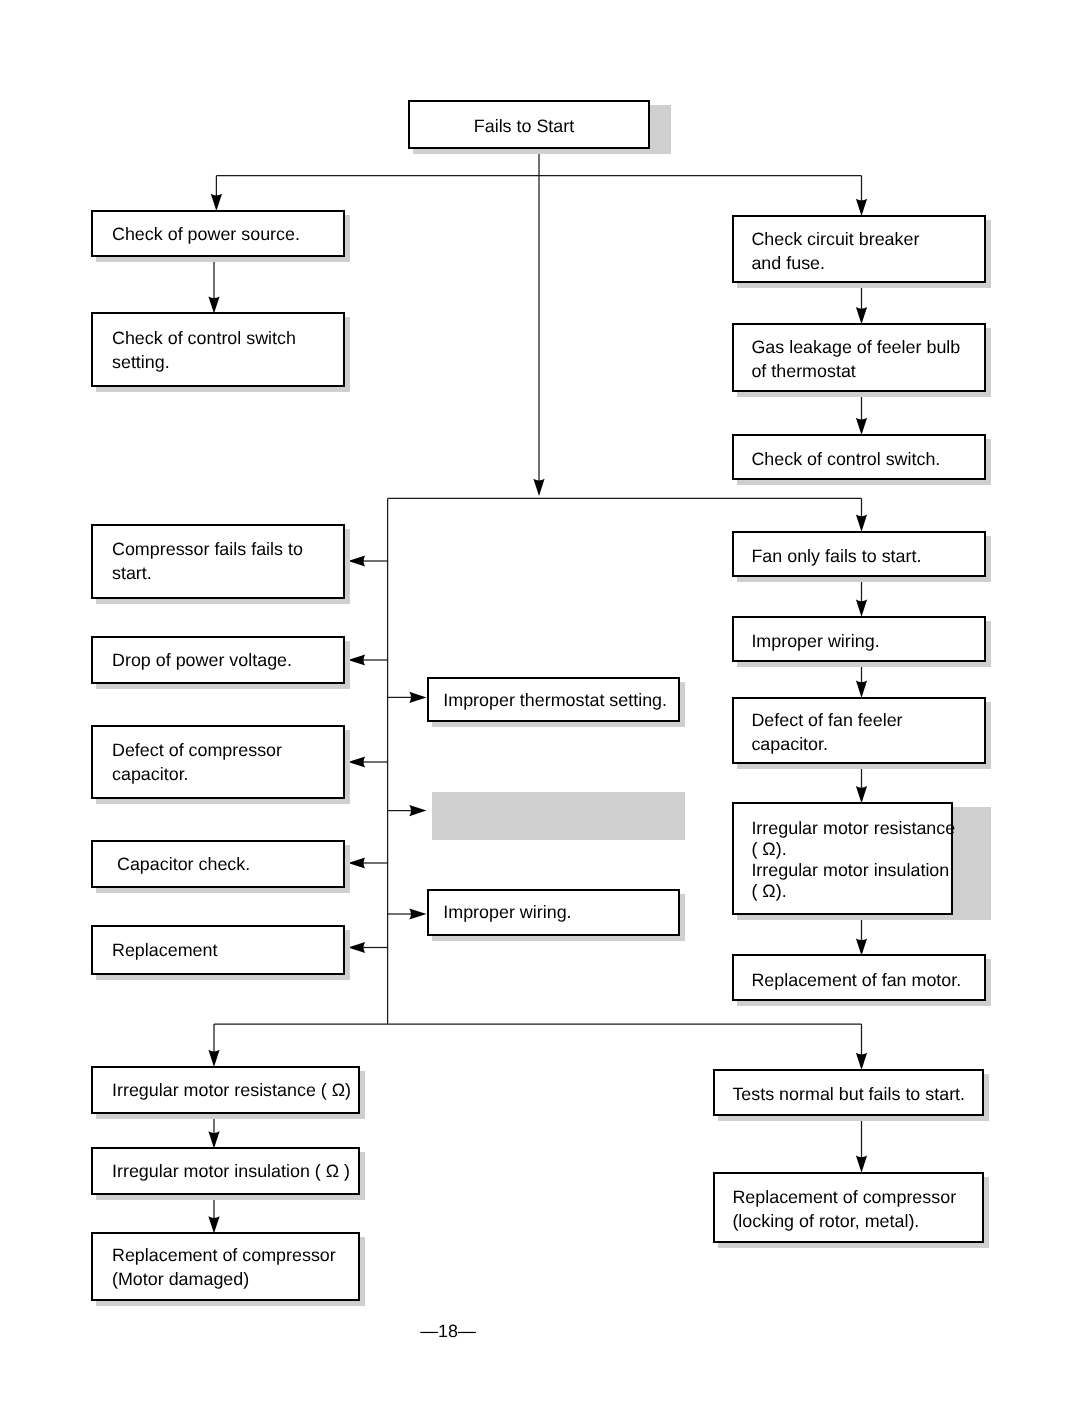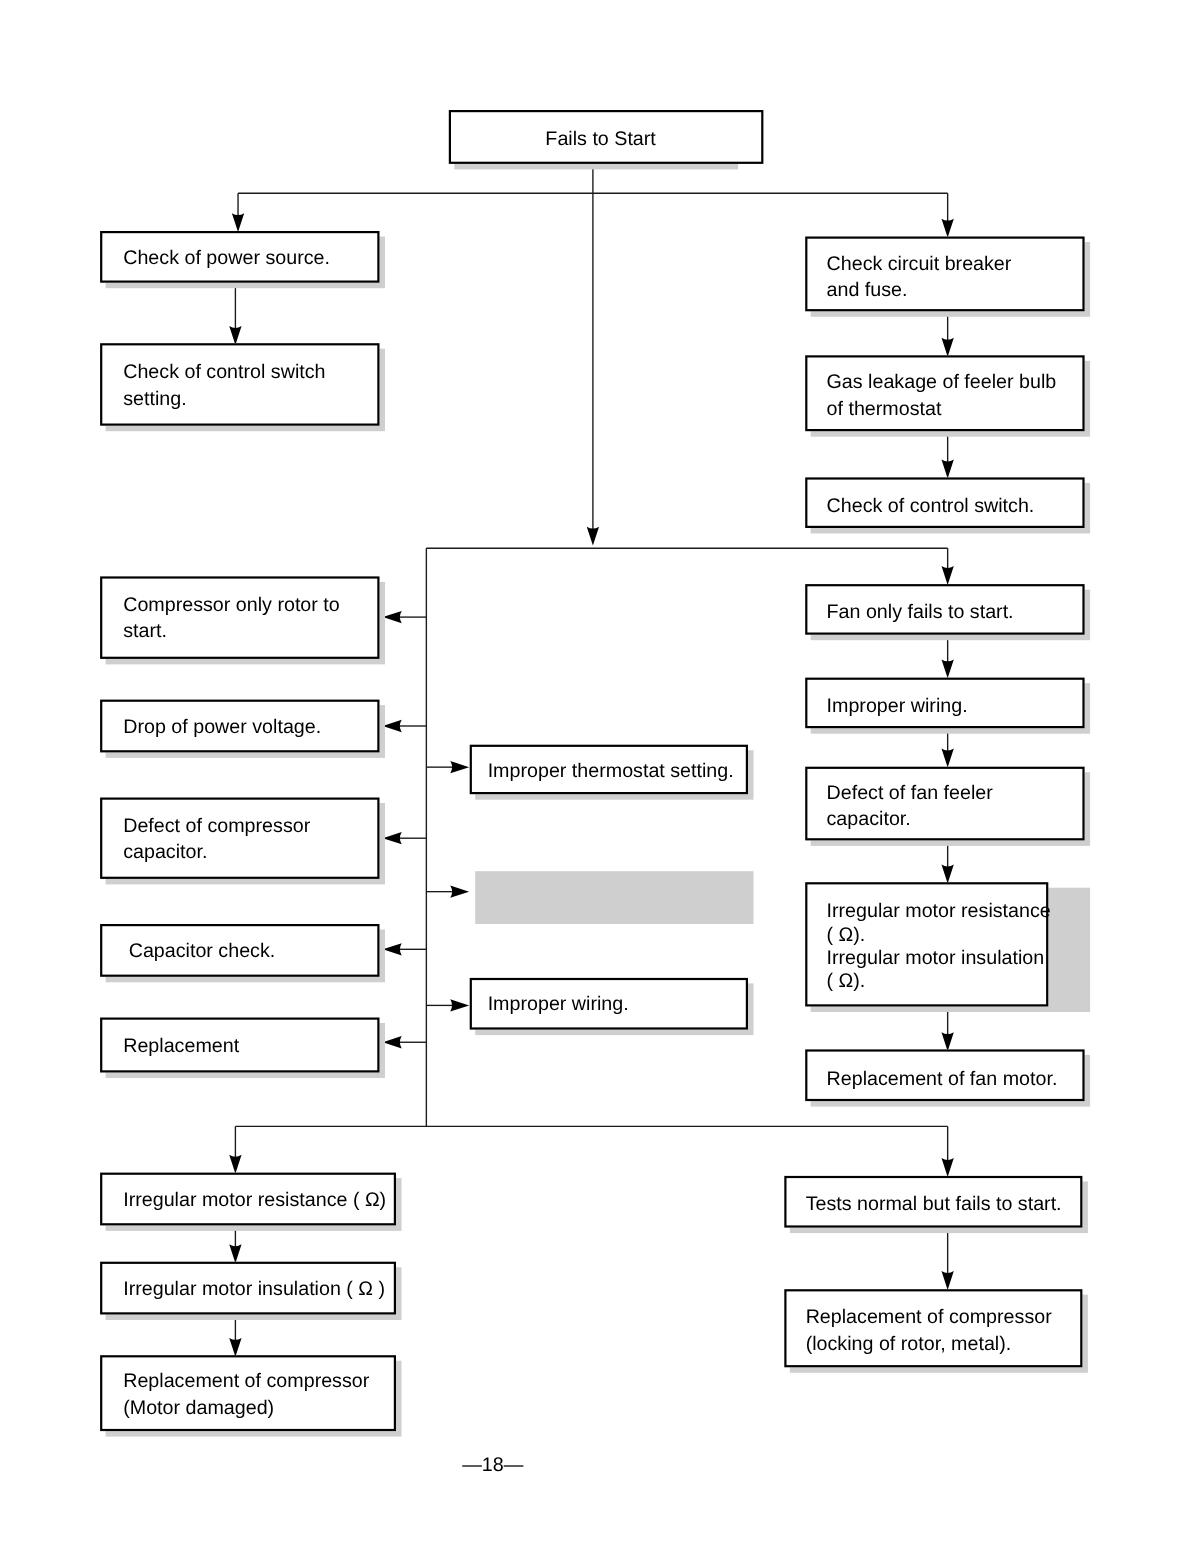--- a/index.html
+++ b/index.html
@@ -153,21 +153,21 @@
     <div class="shadow" style="left: 737px; top: 535.6px; width: 254px; height: 46.1px;"></div>
     <div class="shadow" style="left: 737px; top: 620.5px; width: 254px; height: 46.3px;"></div>
     <div class="shadow" style="left: 737px; top: 701.5px; width: 254px; height: 67.5px;"></div>
     <div class="shadow" style="left: 737px; top: 807px; width: 254px; height: 112.5px;"></div>
     <div class="shadow" style="left: 737px; top: 959.4px; width: 254px; height: 46.3px;"></div>
     <div class="shadow" style="left: 96px; top: 1070.8px; width: 269px; height: 48.5px;"></div>
     <div class="shadow" style="left: 96px; top: 1152.2px; width: 269px; height: 48px;"></div>
     <div class="shadow" style="left: 96px; top: 1237.3px; width: 269px; height: 69.2px;"></div>
     <div class="shadow" style="left: 718px; top: 1073.8px; width: 271px; height: 47.2px;"></div>
     <div class="shadow" style="left: 718px; top: 1176.5px; width: 271px; height: 71.7px;"></div>
-    <div class="node center" style="left: 408px; top: 99.8px; width: 286px; height: 48.8px;">
+    <div class="node center" style="left: 408px; top: 99.8px; width: 242px; height: 48.8px;">
       <div class="txt" style="transform: translate(-5px, 2px);">Fails to Start</div>
     </div>
     <div class="node" style="left: 91px; top: 209.8px; width: 254px; height: 47.5px;">
       <div class="txt">Check of power source.</div>
     </div>
     <div class="node" style="left: 91px; top: 312.4px; width: 254px; height: 74.8px;">
       <div class="txt">Check of control switch
 setting.</div>
     </div>
     <div class="node" style="left: 732px; top: 214.8px; width: 254px; height: 68px;">
@@ -175,21 +175,21 @@
 and fuse.</div>
     </div>
     <div class="node" style="left: 732px; top: 323.1px; width: 254px; height: 68.6px;">
       <div class="txt" style="padding-left: 17.4px; transform: translate(0px, 2px);">Gas leakage of feeler bulb
 of thermostat</div>
     </div>
     <div class="node" style="left: 732px; top: 433.8px; width: 254px; height: 46px;">
       <div class="txt" style="padding-left: 17.4px; transform: translate(0px, 2px);">Check of control switch.</div>
     </div>
     <div class="node" style="left: 91px; top: 523.6px; width: 254px; height: 75.3px;">
-      <div class="txt">Compressor only rotor to
+      <div class="txt">Compressor fails fails to
 start.</div>
     </div>
     <div class="node" style="left: 91px; top: 636.1px; width: 254px; height: 48.4px;">
       <div class="txt">Drop of power voltage.</div>
     </div>
     <div class="node" style="left: 91px; top: 724.6px; width: 254px; height: 74.8px;">
       <div class="txt">Defect of compressor
 capacitor.</div>
     </div>
     <div class="node" style="left: 91px; top: 840px; width: 254px; height: 47.9px;">

